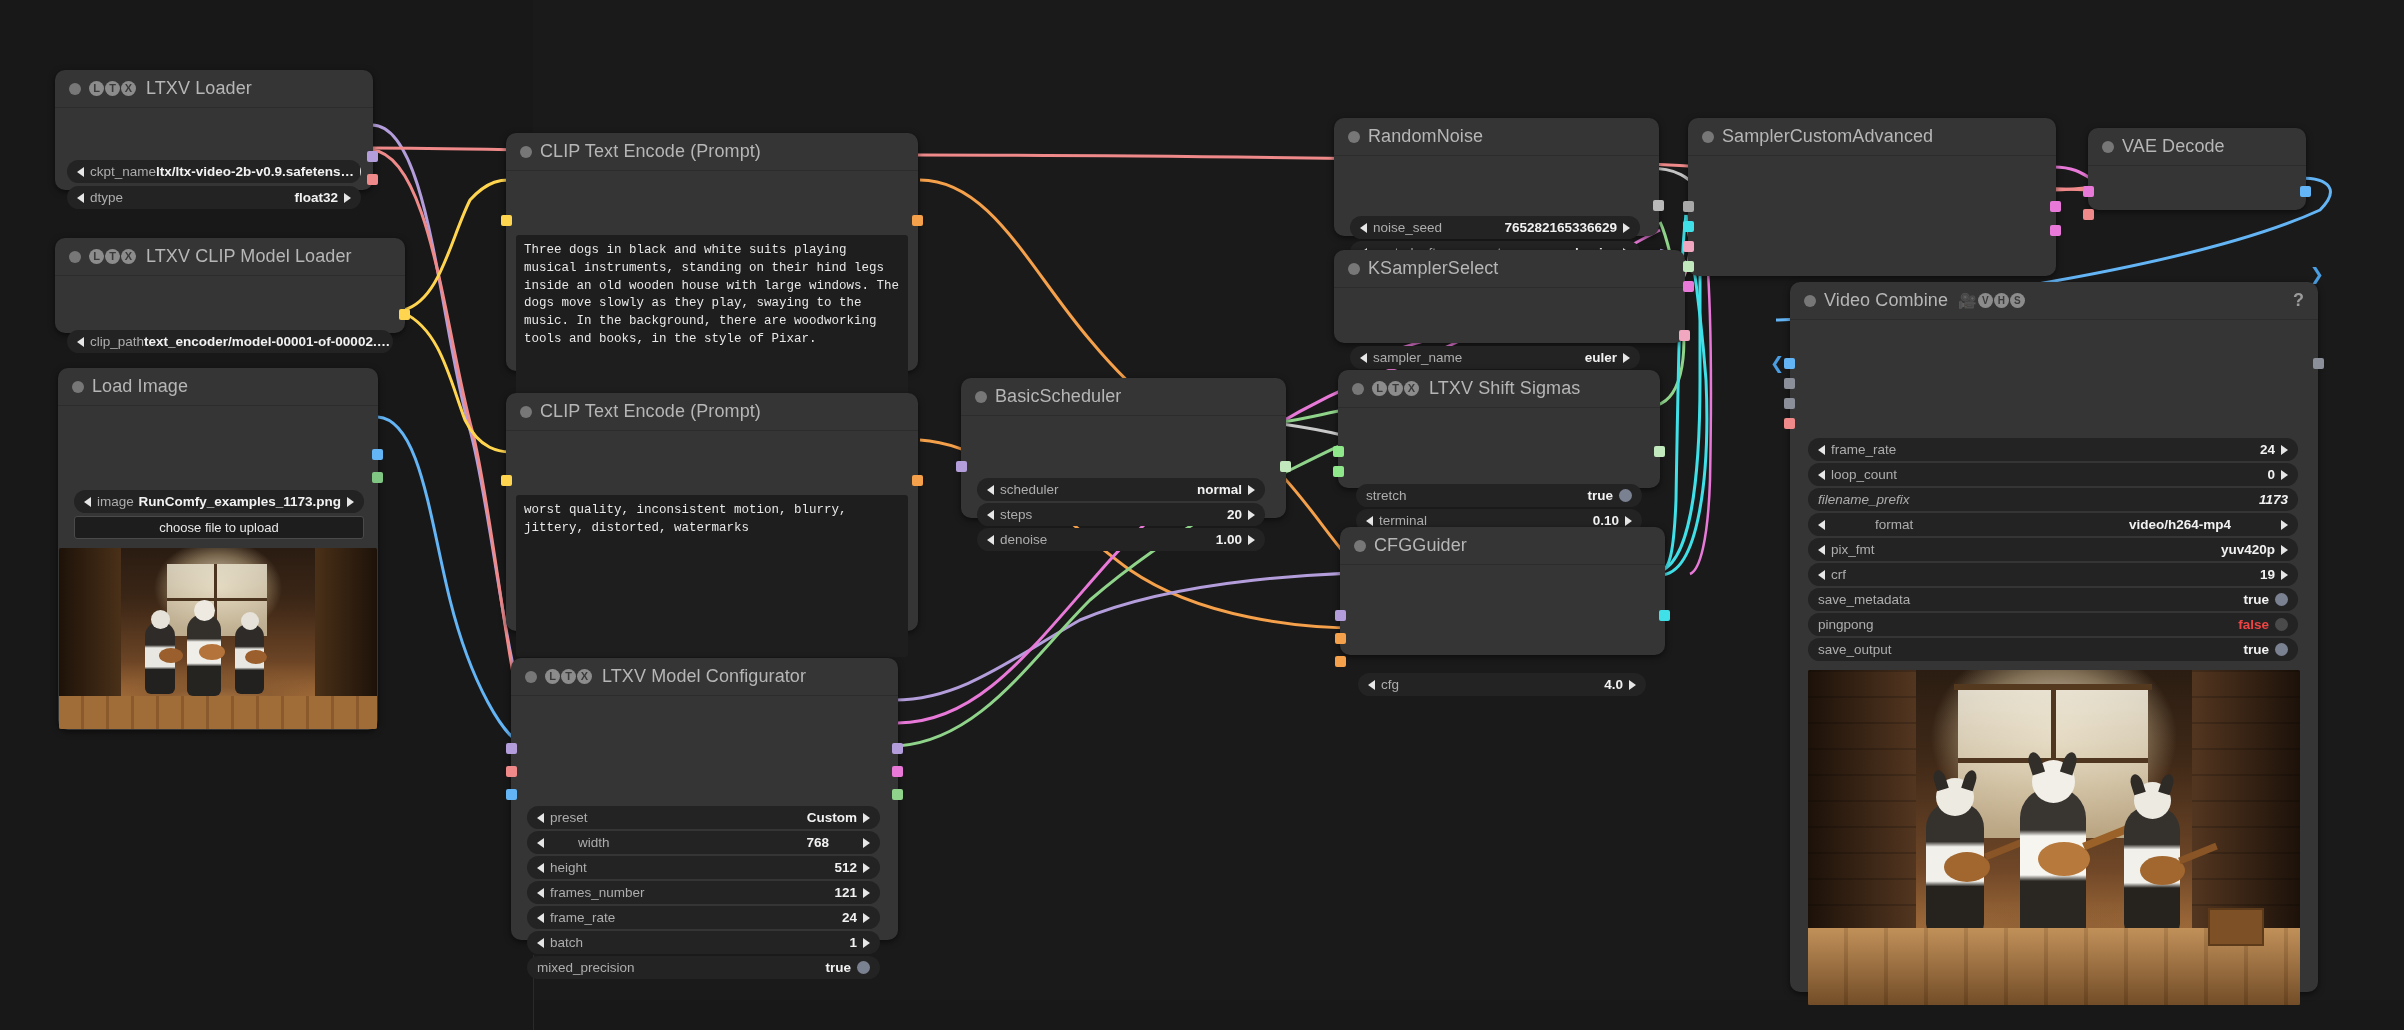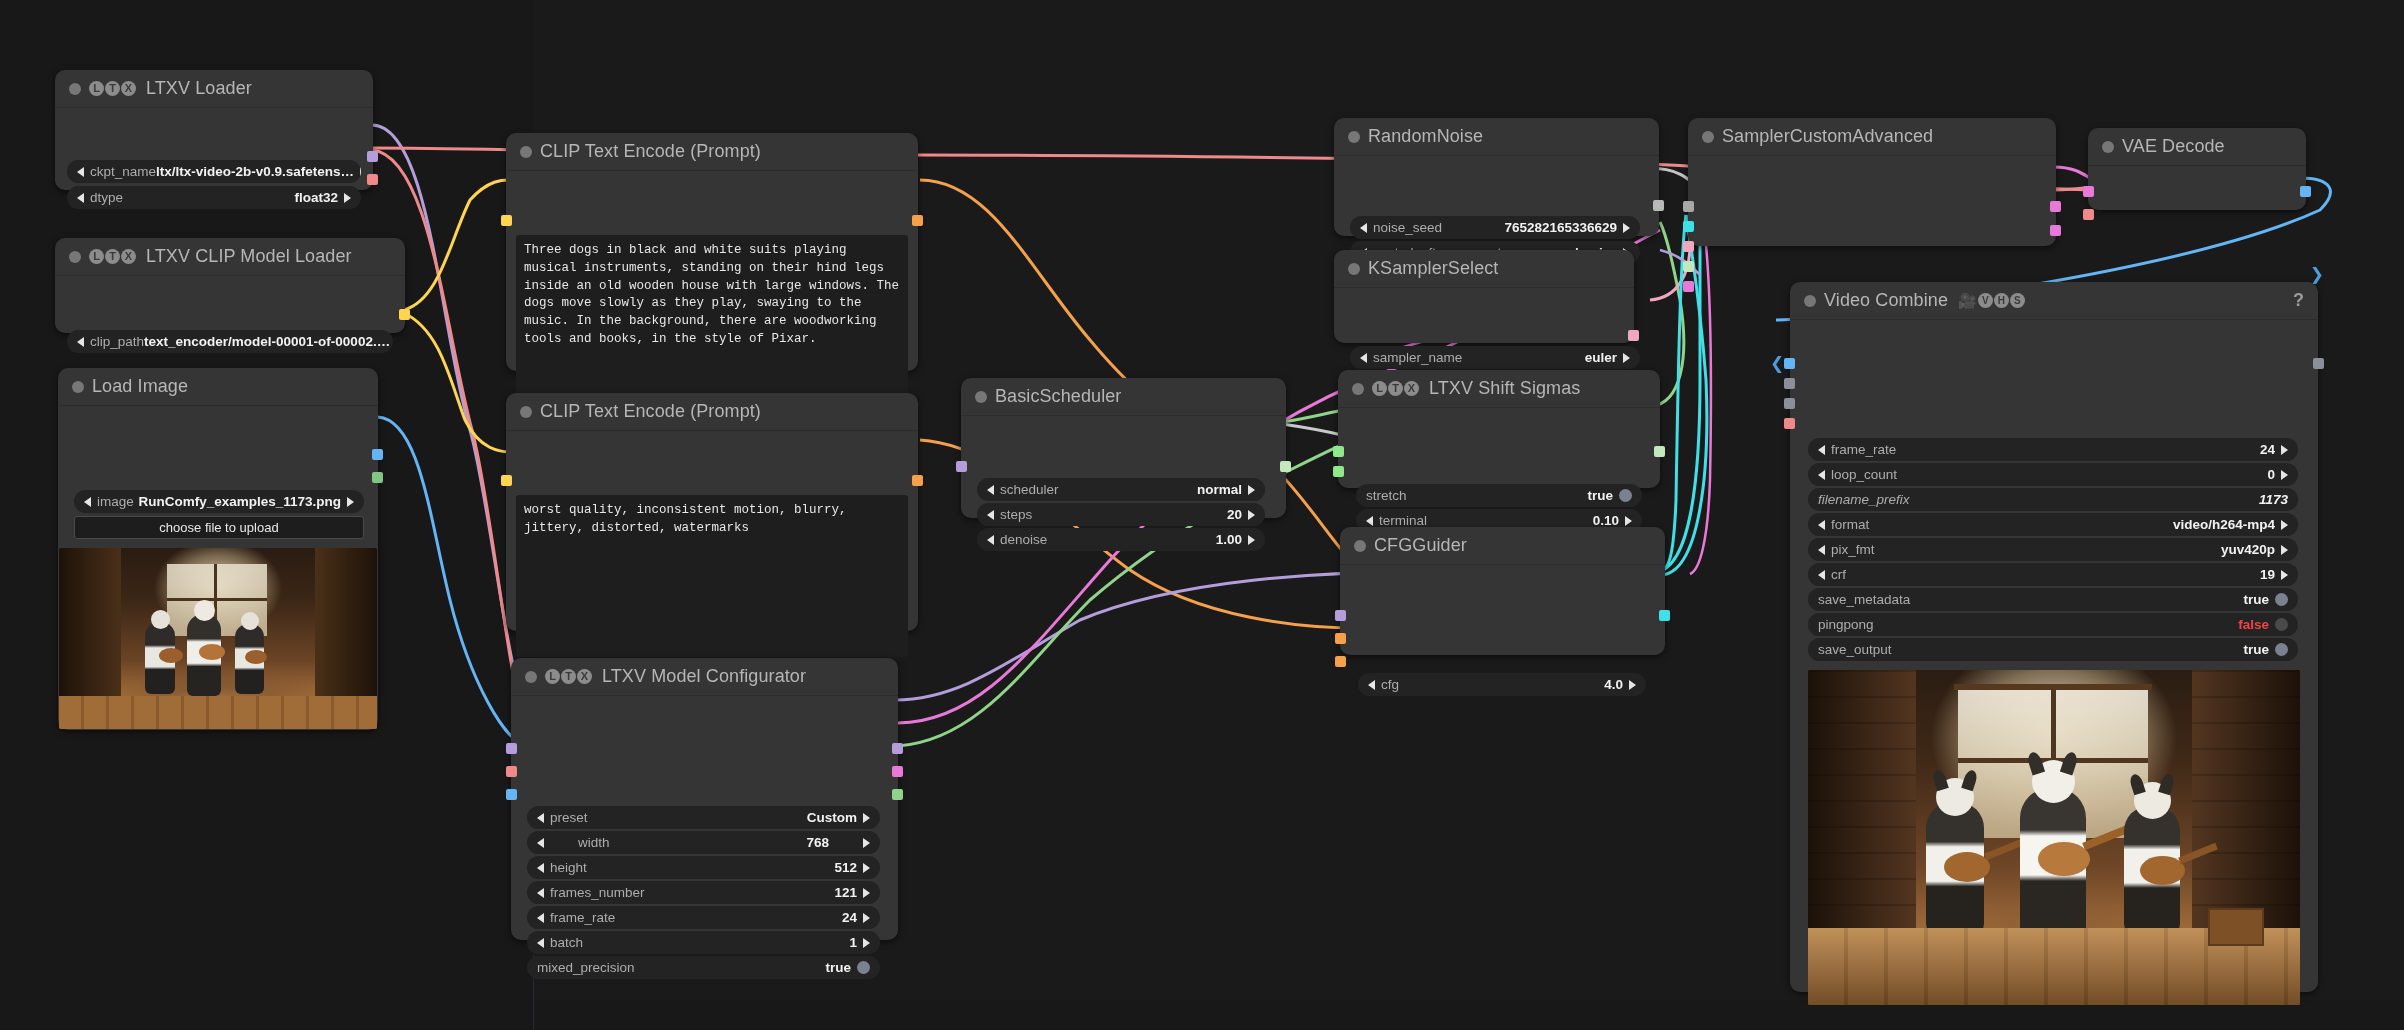--- a/index.html
+++ b/index.html
@@ -468,21 +468,21 @@
       </div>
       <div class="widget" style="left:16px; top:85px; width:290px;">
         <div class="arrow-l"></div>
         <span class="wname">control_after_generate</span>
         <span class="wval">randomize</span>
         <div class="arrow-r"></div>
       </div>
     </div>
   </div>
 
-  <div class="node" style="left:1334px; top:250px; width:300px; height:93px;">
+  <div class="node" style="left:1334px; top:250px; width:351px; height:93px;">
     <div class="node-title">
       <div class="node-dot"></div>
       <span class="node-title-text">KSamplerSelect</span>
     </div>
     <div class="node-body">
       <div class="socket" style="right:-5px; top:42px; background:#f2a7c0;"></div>
       <div class="widget" style="left:16px; top:58px; width:290px;">
         <div class="arrow-l"></div>
         <span class="wname">sampler_name</span>
         <span class="wval">euler</span>
@@ -531,21 +531,21 @@
       <div class="socket" style="right:-5px; top:45px; background:#40e0e8;"></div>
       <div class="widget" style="left:18px; top:108px; width:288px;">
         <div class="arrow-l"></div>
         <span class="wname">cfg</span>
         <span class="wval">4.0</span>
         <div class="arrow-r"></div>
       </div>
     </div>
   </div>
 
-  <div class="node" style="left:1688px; top:118px; width:368px; height:128px;">
+  <div class="node" style="left:1688px; top:118px; width:368px; height:158px;">
     <div class="node-title">
       <div class="node-dot"></div>
       <span class="node-title-text">SamplerCustomAdvanced</span>
     </div>
     <div class="node-body">
       <div class="socket" style="left:-5px; top:45px; background:#a8a8a8;"></div>
       <div class="socket" style="left:-5px; top:65px; background:#40e0e8;"></div>
       <div class="socket" style="left:-5px; top:85px; background:#f2a7c0;"></div>
       <div class="socket" style="left:-5px; top:105px; background:#c2e8bd;"></div>
       <div class="socket" style="left:-5px; top:125px; background:#e879d8;"></div>
@@ -596,21 +596,21 @@
       <div class="widget" style="left:18px; top:143px; width:490px;">
         <div class="arrow-l"></div>
         <span class="wname">loop_count</span>
         <span class="wval">0</span>
         <div class="arrow-r"></div>
       </div>
       <div class="widget" style="left:18px; top:168px; width:490px;font-style:italic;">
         <span class="wname">filename_prefix</span>
         <span class="wval">1173</span>
       </div>
-      <div class="widget" style="left:18px; top:193px; width:490px;">
+      <div class="widget" style="left:18px; top:193px; width:490px;gap:44px;">
         <div class="arrow-l"></div>
         <span class="wname">format</span>
         <span class="wval">video/h264-mp4</span>
         <div class="arrow-r"></div>
       </div>
       <div class="widget" style="left:18px; top:218px; width:490px;">
         <div class="arrow-l"></div>
         <span class="wname">pix_fmt</span>
         <span class="wval">yuv420p</span>
         <div class="arrow-r"></div>

